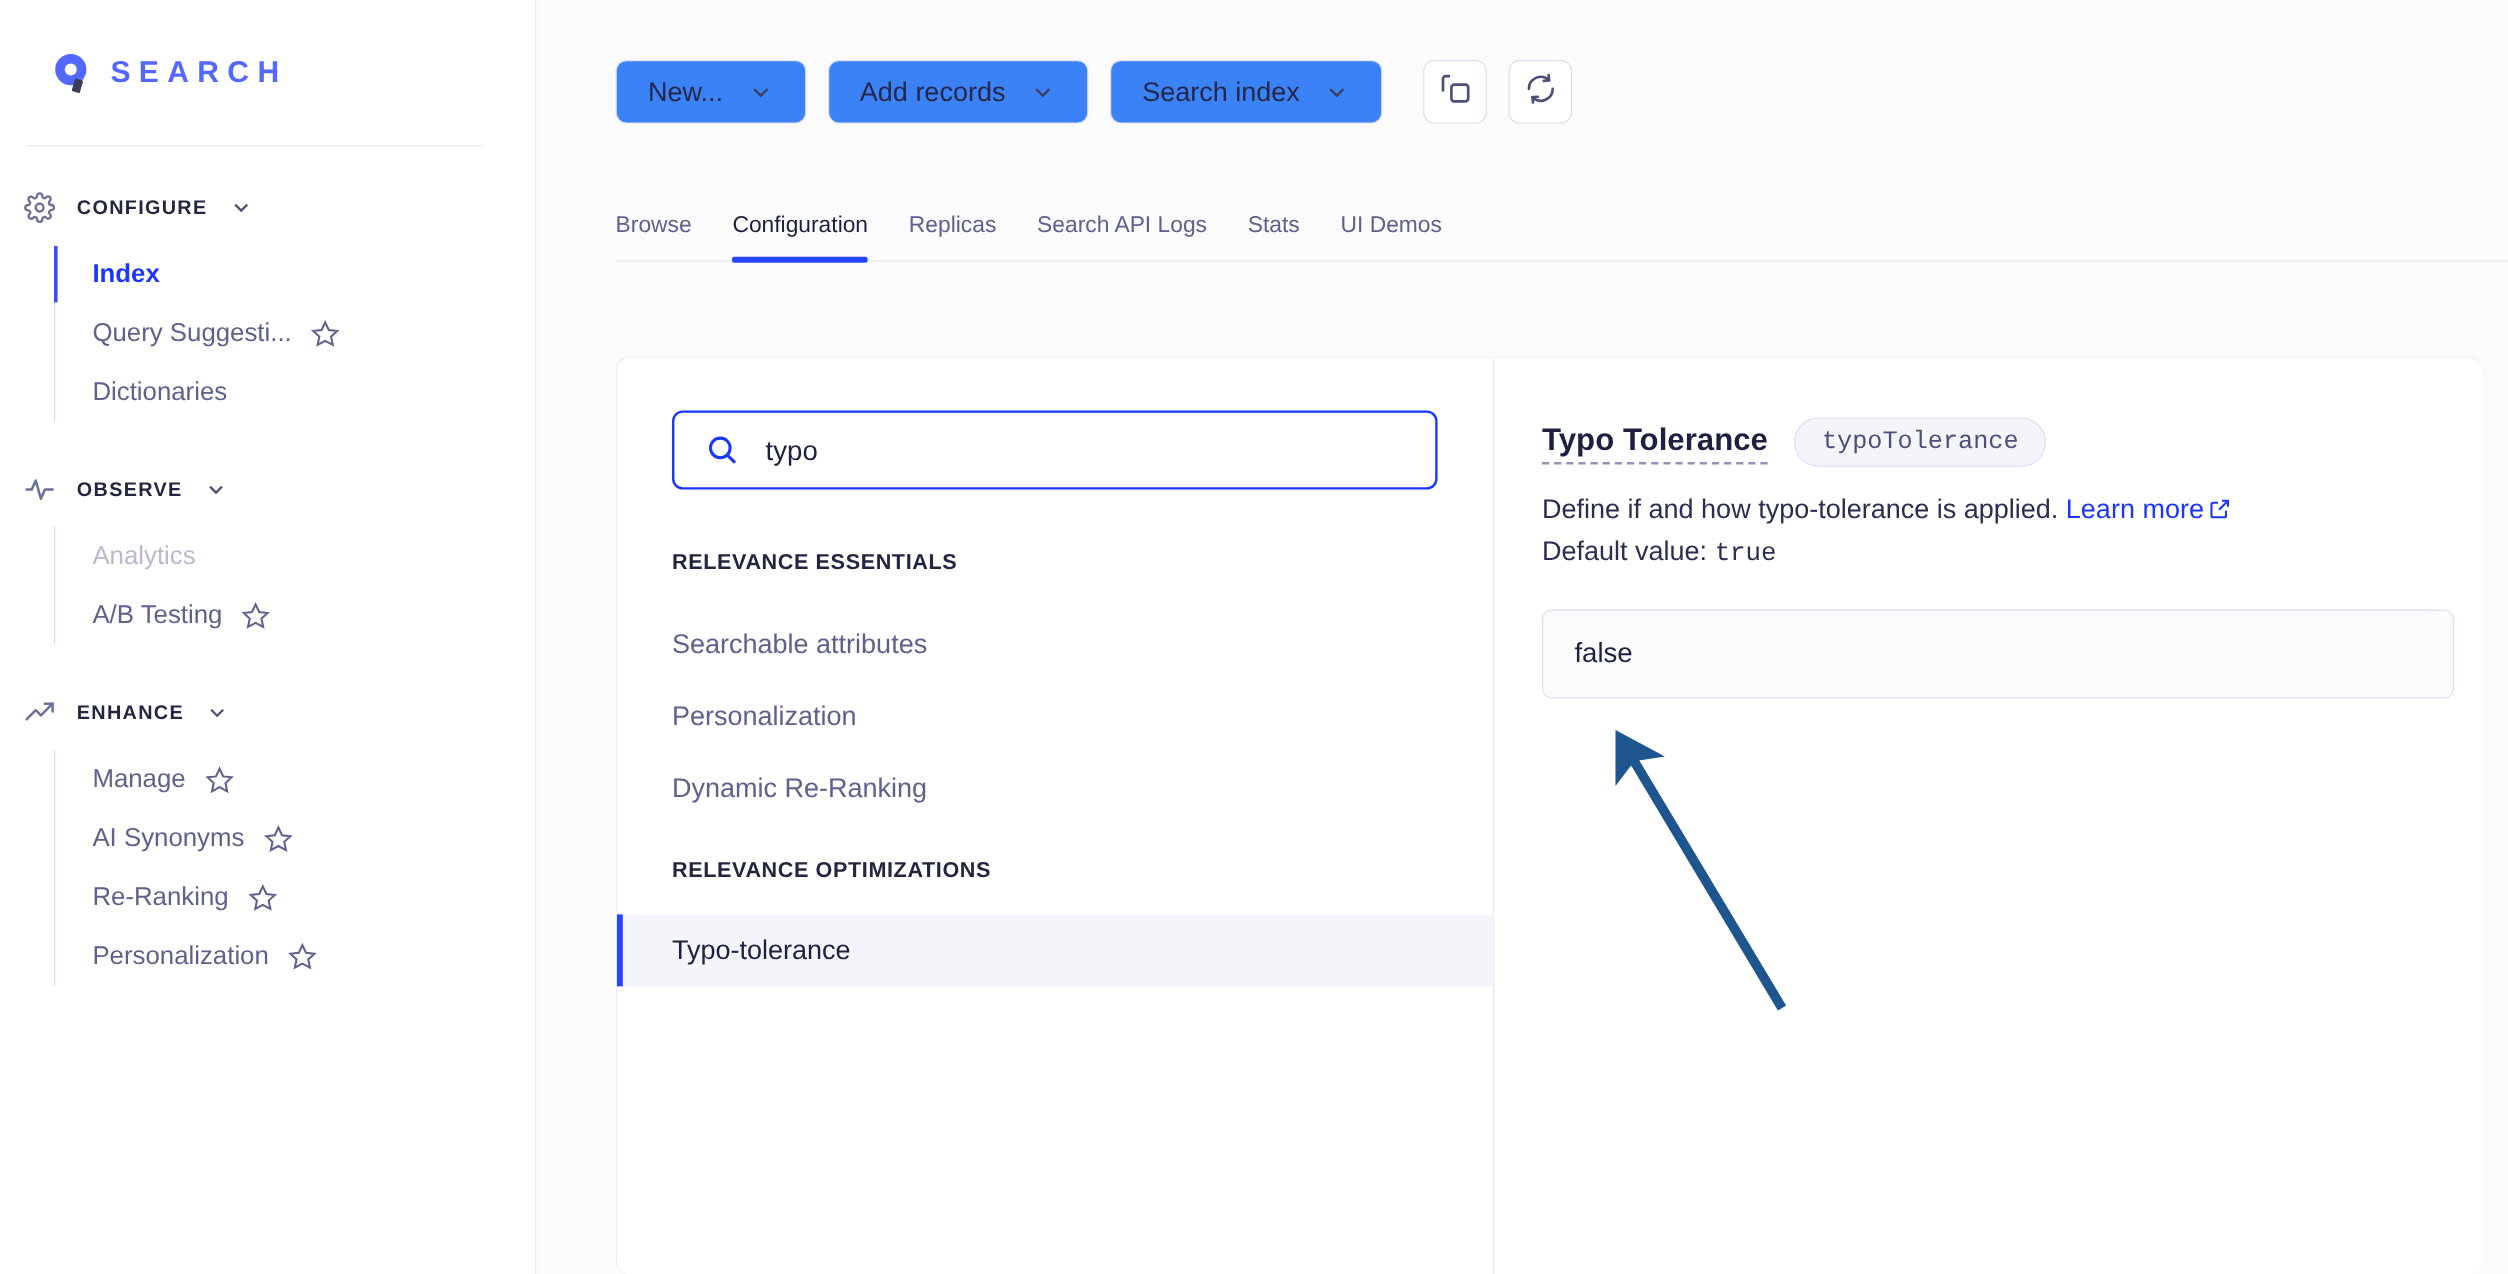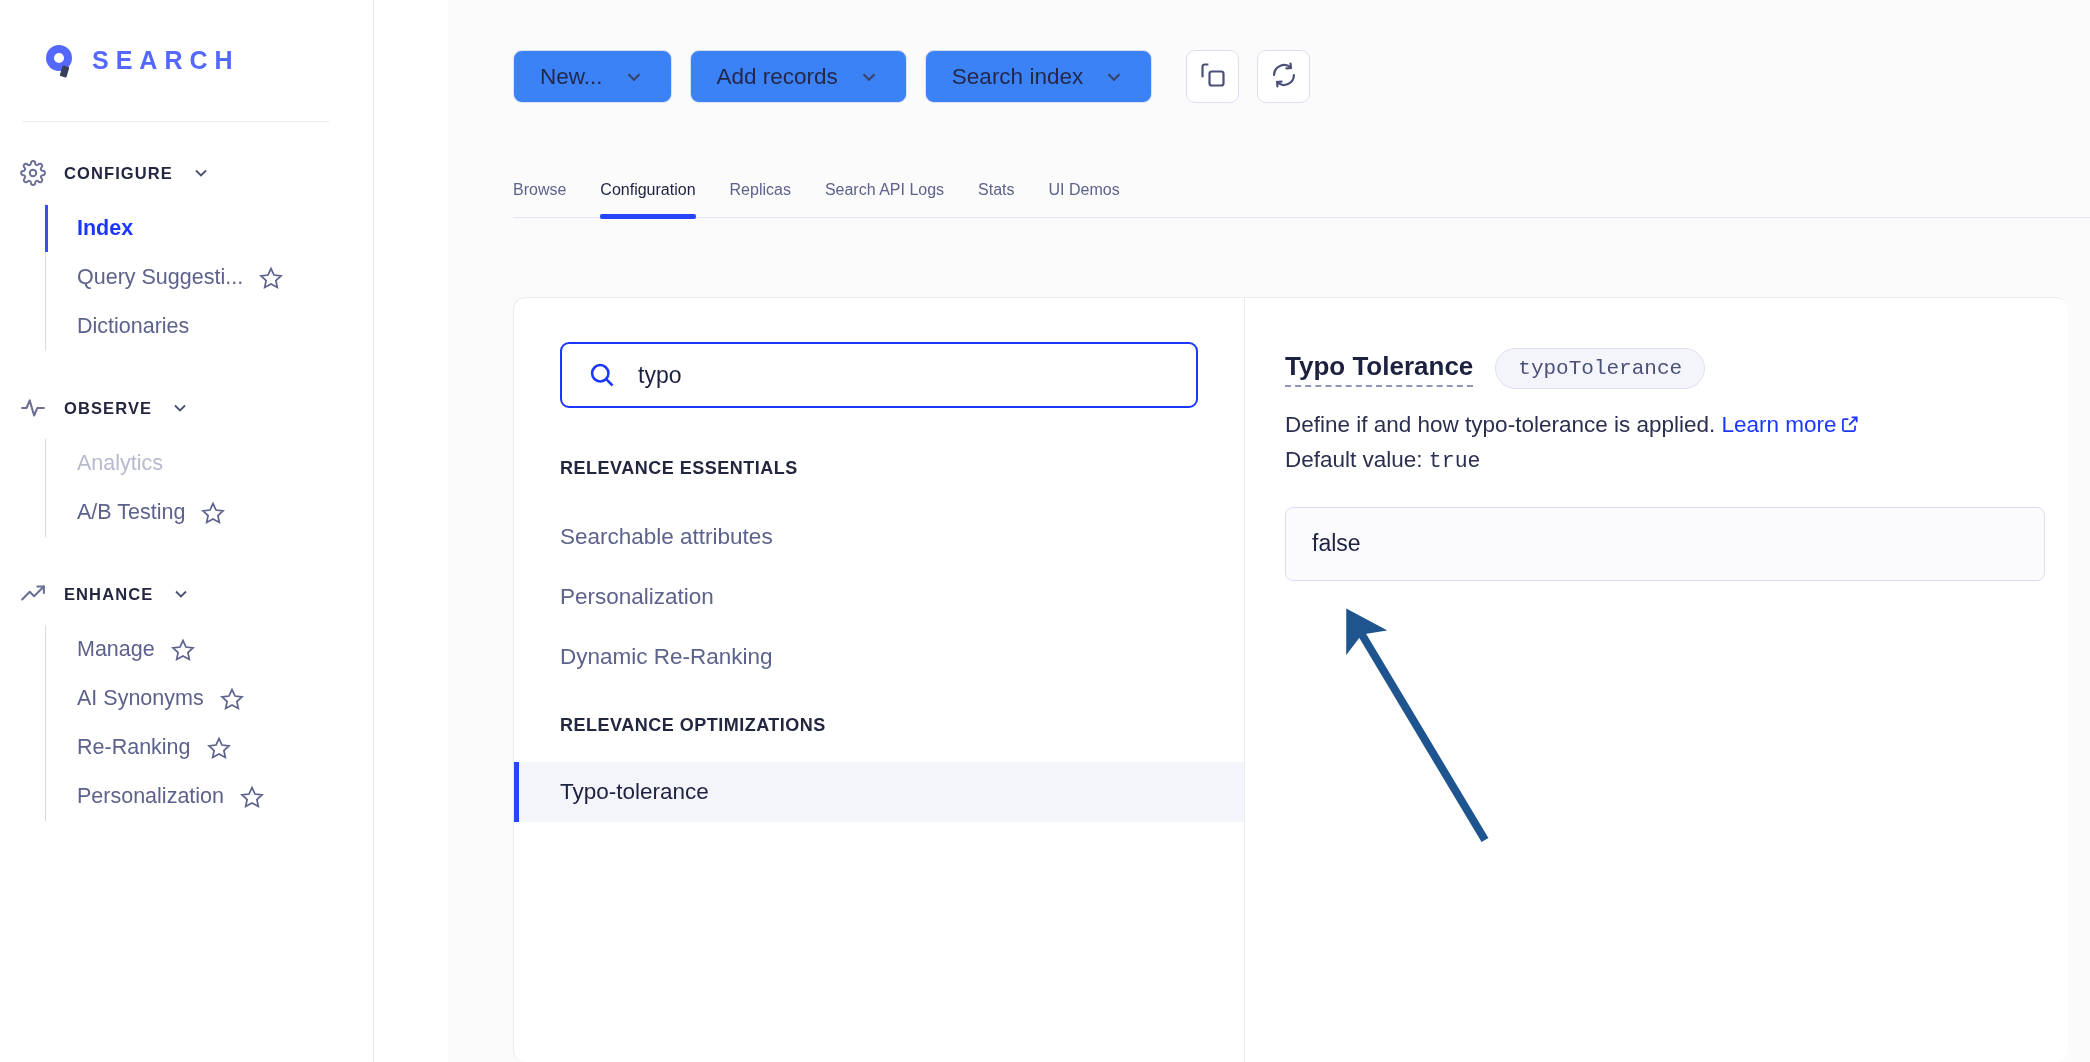--- a/index.html
+++ b/index.html
@@ -7,21 +7,21 @@
     width: 2090px; height: 1062px;
     font-family: "Liberation Sans", sans-serif;
     background: #ffffff;
     overflow: hidden;
   }
   #root { position: relative; width: 2090px; height: 1062px; }
 
   
   .sidebar {
     position: absolute; left: 0; top: 0;
-    width: 374px; height: 1062px;
+    width: 447px; height: 1062px;
     background: #ffffff;
     border-right: 1px solid #e7e8f0;
   }
   .logo-row {
     display: flex; align-items: center; gap: 18px;
     padding: 43px 0 0 44px;
   }
   .logo-mark { position: relative; width: 30px; height: 34px; flex: none; }
   .logo-ring {
     position: absolute; left: 2px; top: 2px;
@@ -104,21 +104,21 @@
   }
 
   
   .tabs {
     position: absolute; left: 65px; top: 160px;
     display: flex; align-items: flex-end; gap: 0;
     border-bottom: 1.5px solid #e4e6f1;
     width: 1577px; height: 58px;
   }
   .tab {
-    font-size: 16px; color: #5c628b;
+    font-size: 19px; color: #5c628b;
     padding: 0 17px 18px 17px; cursor: pointer;
     white-space: nowrap; position: relative;
   }
   .tab:first-child { padding-left: 0; }
   .tab.active { color: #1c2140; text-align: center; }
   .tab.active::after {
     content: ""; position: absolute;
     left: 17px; right: 17px; bottom: -1.5px;
     height: 5px; background: #2545ff; border-radius: 2px;
   }

